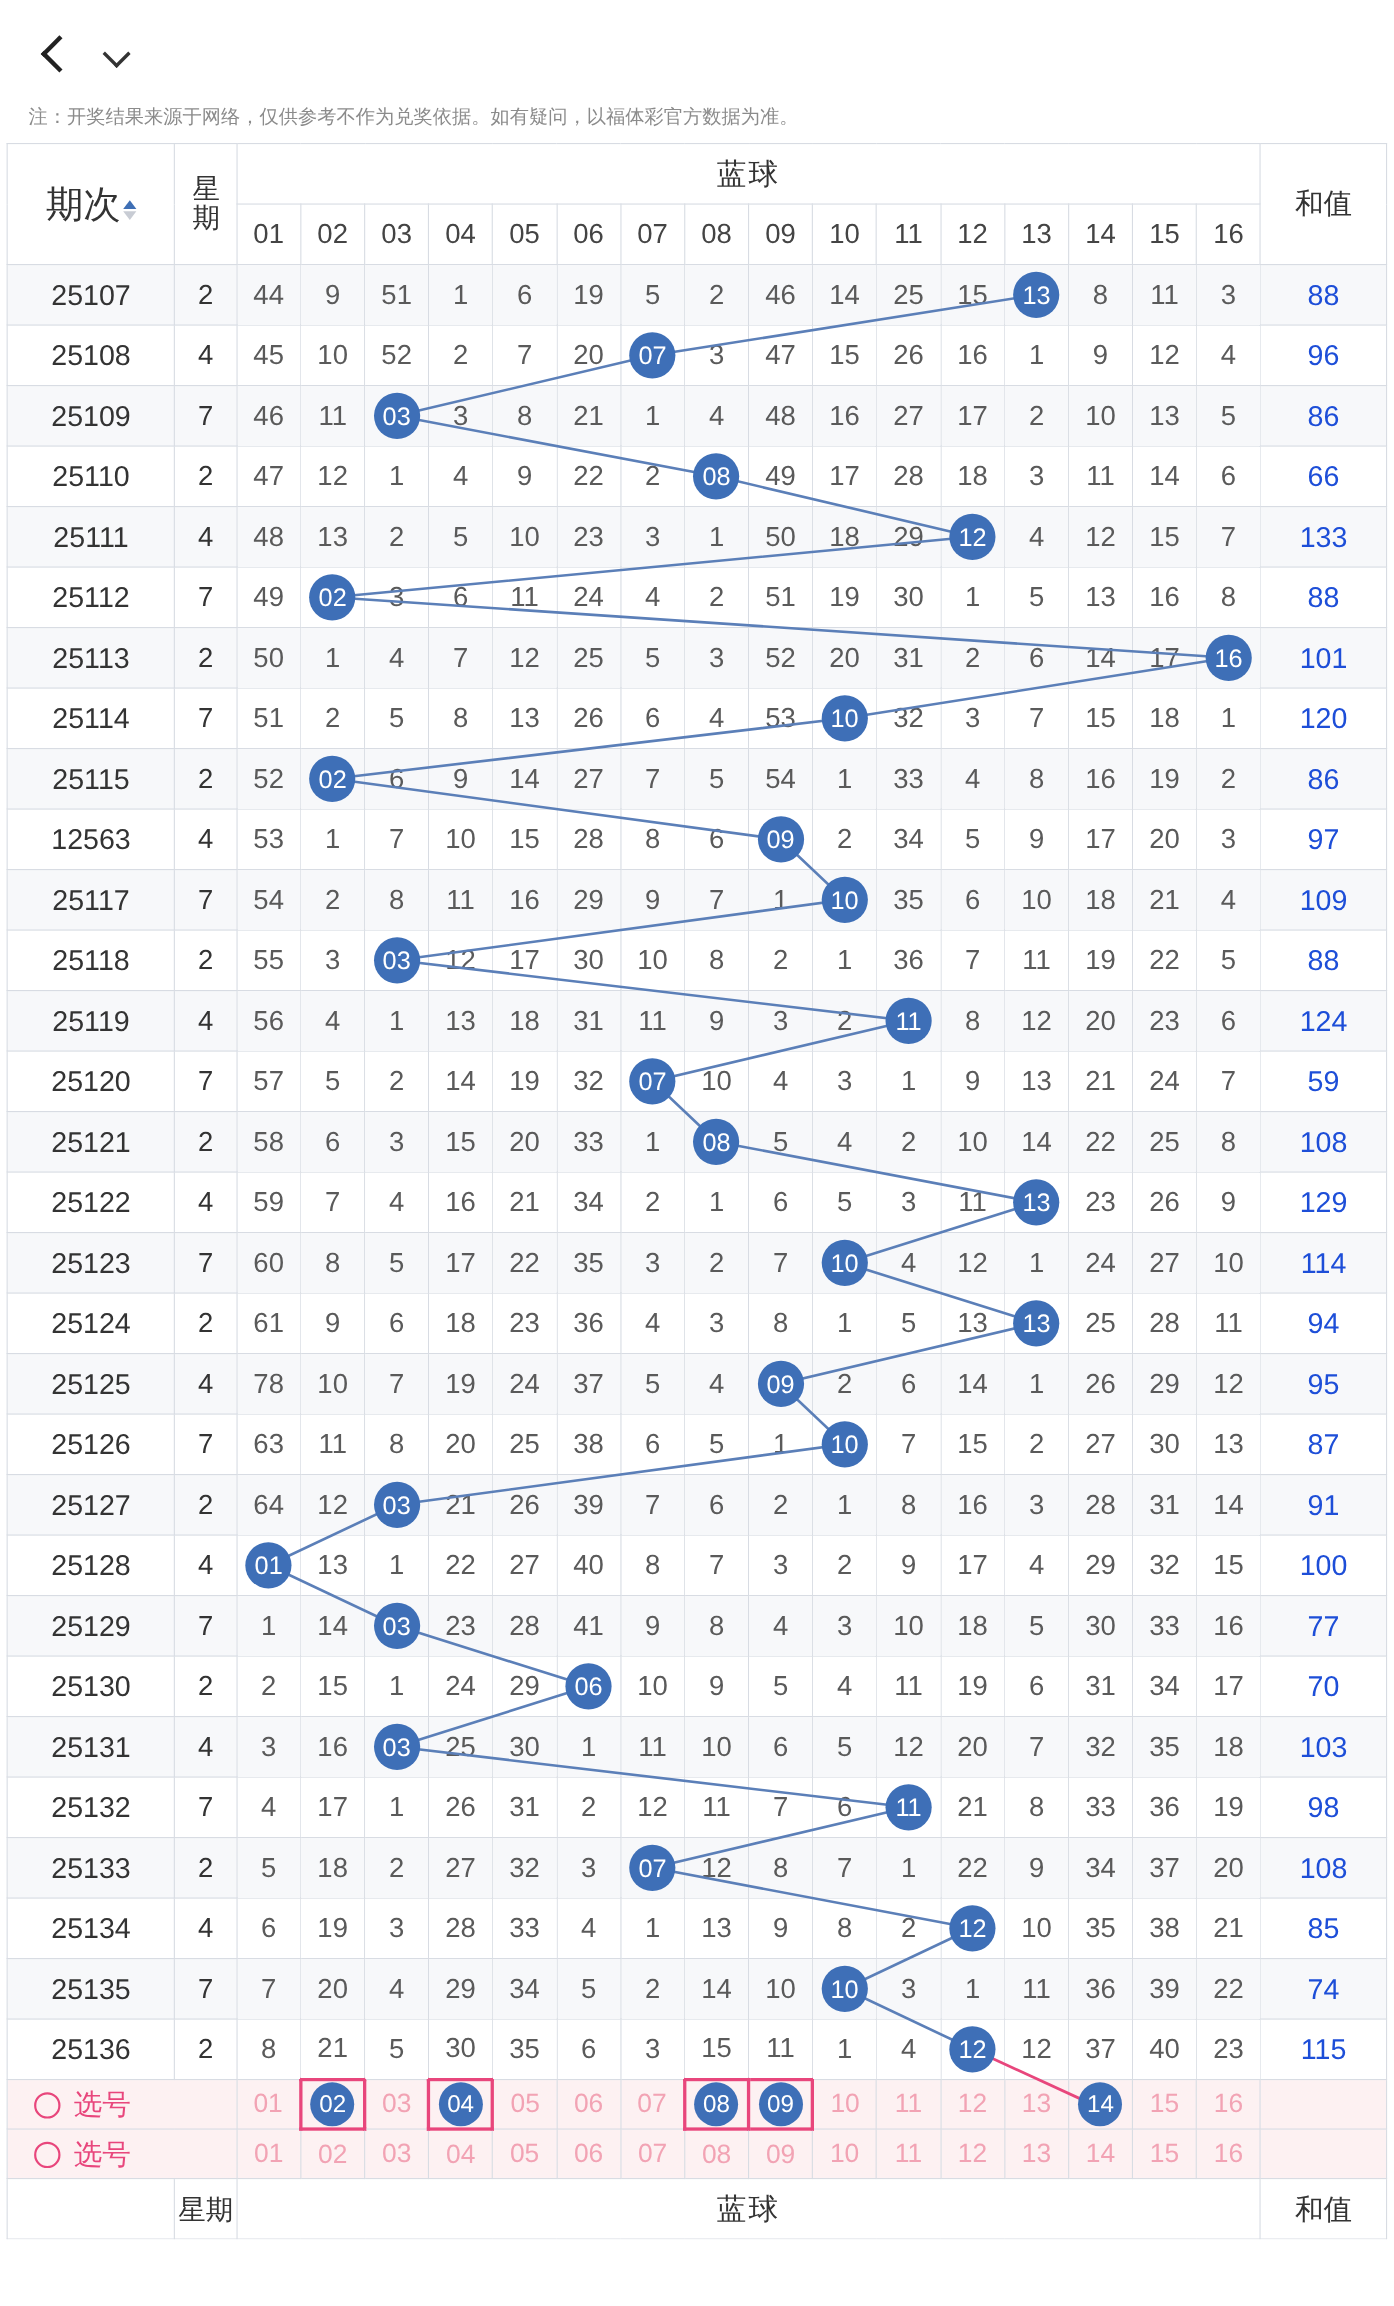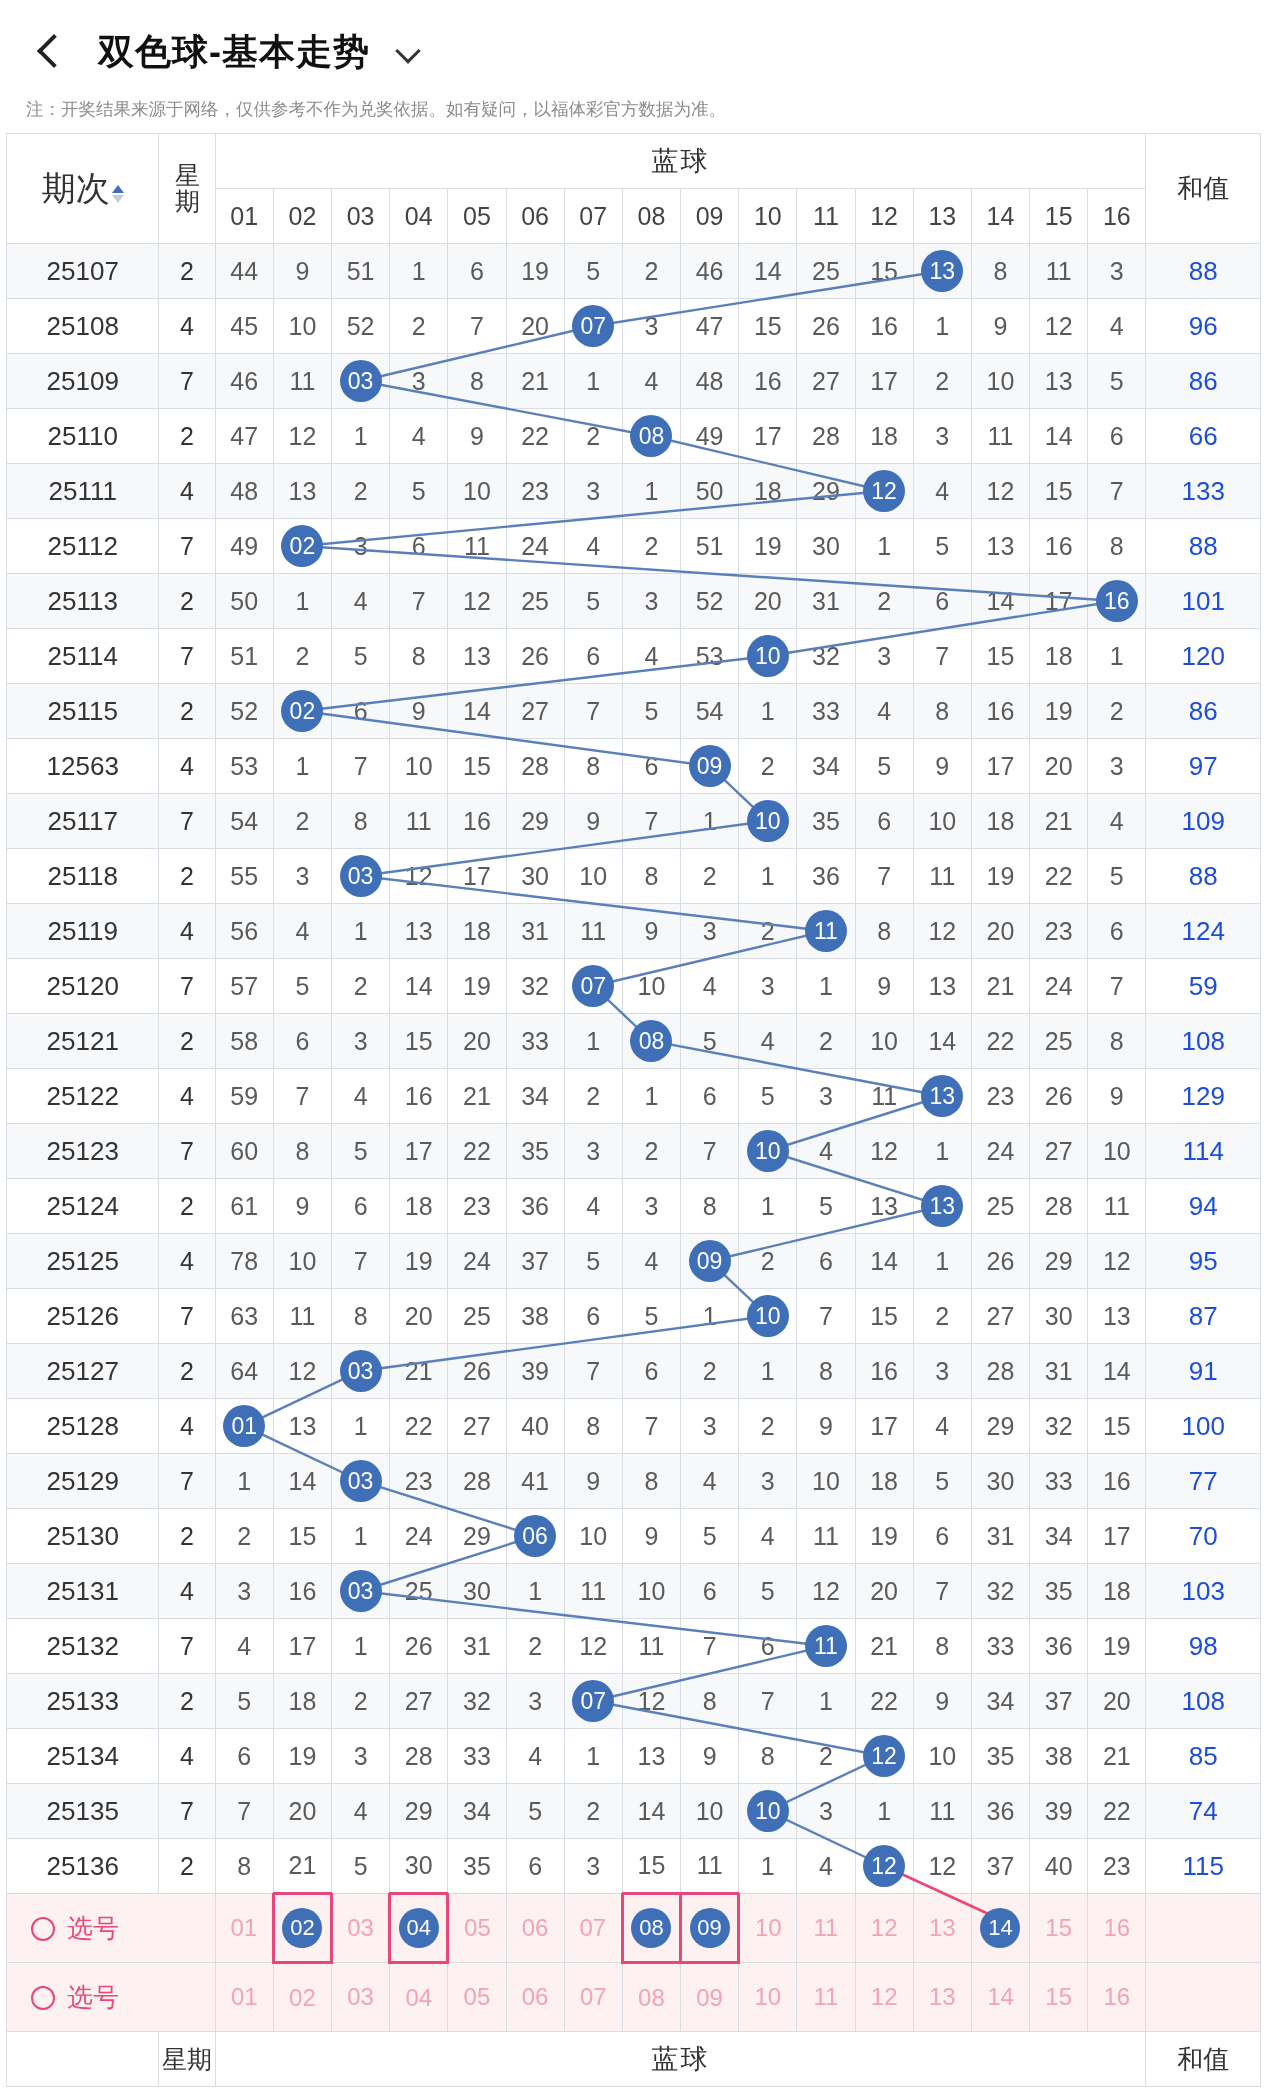--- a/index.html
+++ b/index.html
@@ -167,21 +167,21 @@
   
   td.hl {
     border-left: 3px solid #e8467c;
     border-right: 3px solid #e8467c;
   }
   td.hl-top { border-top: 3px solid #e8467c; }
 
   
   tr.pick td {
     background: #fdf1f2;
-    height: 69px;
+    height: 45px;
   }
   tr.pick td.pick-label {
     color: #e8467c;
     font-size: 26px;
     text-align: left;
     padding-left: 24px;
   }
   .radio-circle {
     display: inline-block;
     width: 24px; height: 24px;
@@ -208,21 +208,20 @@
   }
   tfoot th.week-h { font-size: 25px; }
   tfoot th.blue-h { font-size: 27px; letter-spacing: 2px; }
   tfoot th.sum-h { font-size: 26px; }
 </style>
 </head>
 <body>
 
 <div class="header">
   <div class="back-arrow"></div>
-  <div class="title">双色球-基本走势</div>
   <div class="chevron-down"></div>
 </div>
 
 <div class="note">注：开奖结果来源于网络，仅供参考不作为兑奖依据。如有疑问，以福体彩官方数据为准。</div>
 
 <div class="table-wrap">
   <table class="grid">
     <colgroup>
       <col class="c-issue">
         <col class="c-week">

